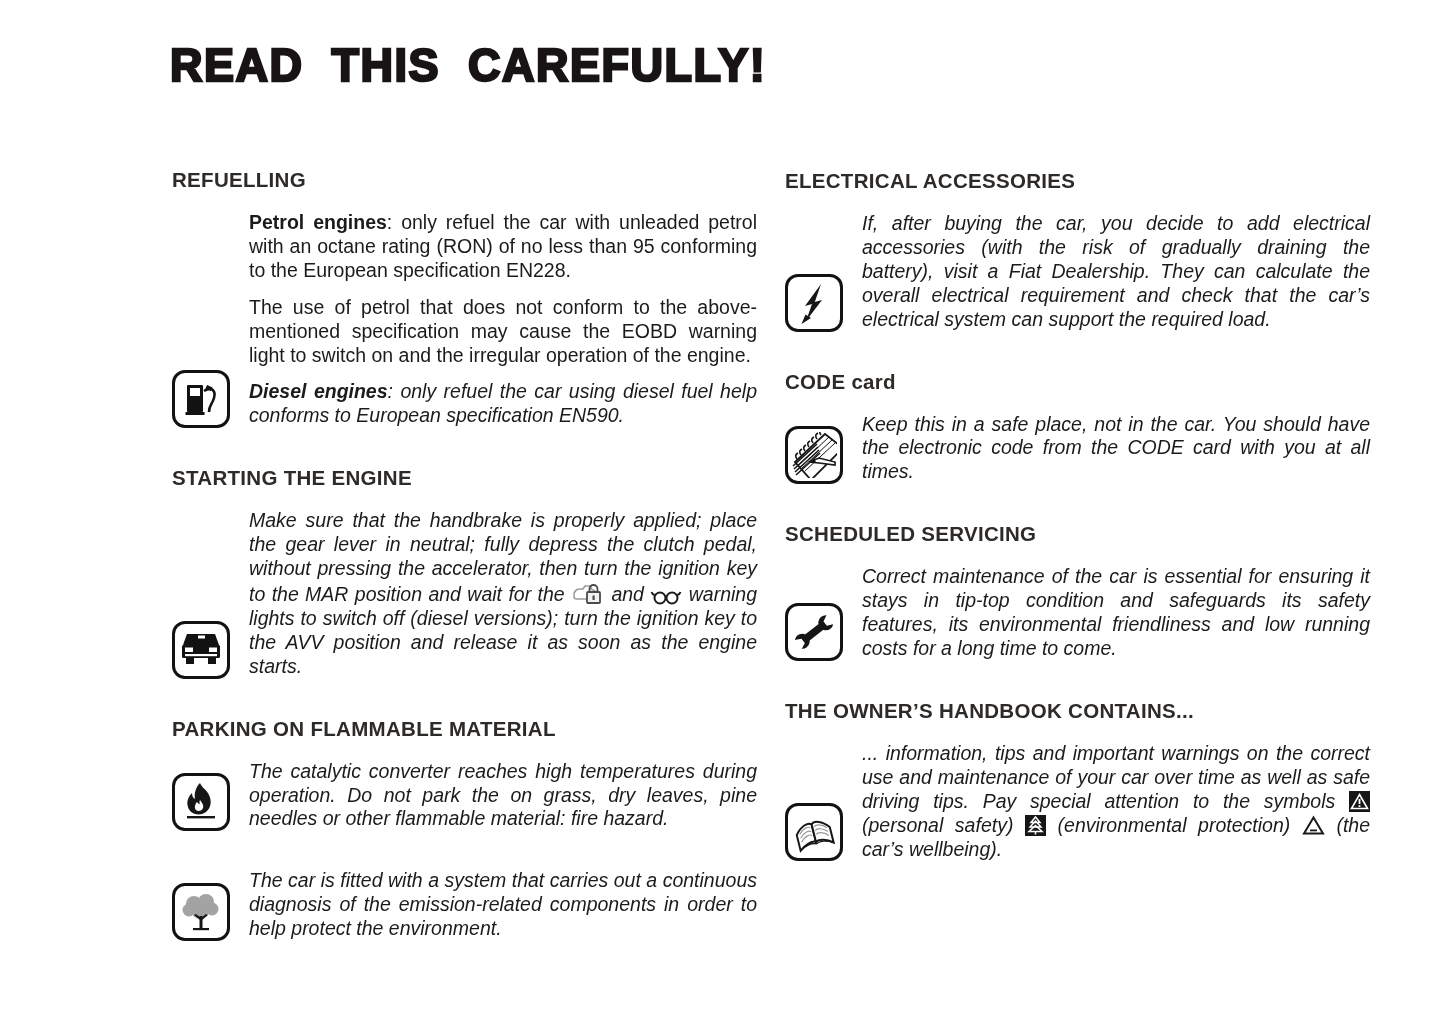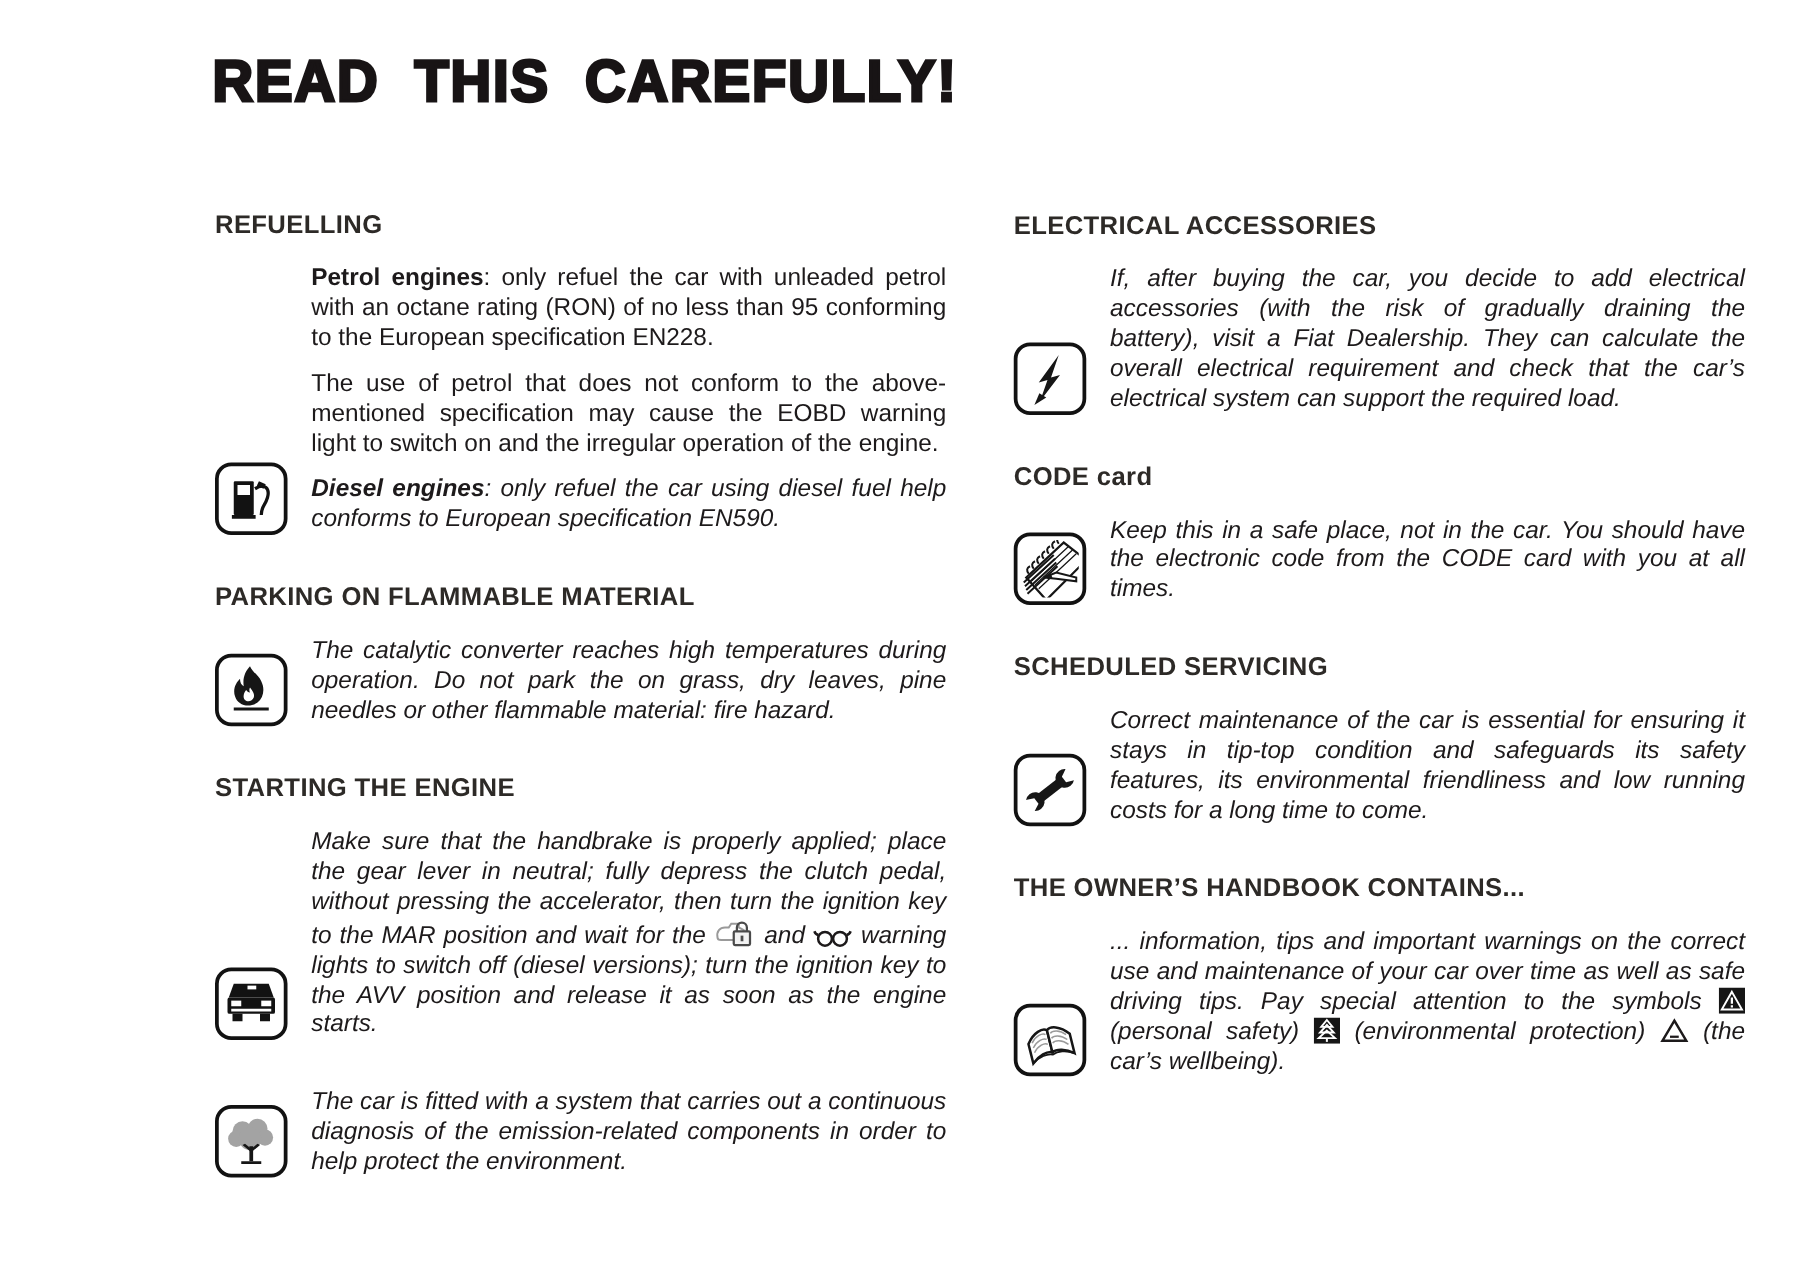--- a/index.html
+++ b/index.html
@@ -11,21 +11,21 @@
   .page-title{
     position:absolute;left:170px;top:38px;
     font-size:45px;font-weight:bold;color:#181415;
     letter-spacing:1.5px;word-spacing:14px;
     -webkit-text-stroke:2.4px #181415;
     transform:scaleY(1.04);transform-origin:left top;
     white-space:nowrap;
   }
   .col{position:absolute;top:147px;}
   .col-left{left:172px;width:585px;}
-  .col-right{left:811px;top:148px;width:590px;}
+  .col-right{left:785px;top:148px;width:590px;}
   .sec{margin-bottom:38px;margin-top:21px;}
   .sec h2{
     font-size:20.5px;font-weight:bold;color:#2d2a27;
     letter-spacing:0.3px;margin:0 0 19px 0;
   }
   .row{display:flex;align-items:flex-end;}
   .badge{
     width:52px;height:52px;border:3.4px solid #121212;border-radius:13px;
     flex:none;display:flex;align-items:center;justify-content:center;
     margin-right:19px;background:#fff;overflow:hidden;
@@ -59,36 +59,20 @@
       </div>
       <div class="text">
         <p><b>Petrol engines</b><span>: only refuel the car with unleaded petrol with an octane rating (RON) of no less than 95 conforming to the European specification EN228.</span></p>
         <p>The use of petrol that does not conform to the above-mentioned specification may cause the EOBD warning light to switch on and the irregular operation of the engine.</p>
         <p><b>Diesel engines</b><span>: only refuel the car using diesel fuel help conforms to European specification EN590.</span></p>
       </div>
     </div>
   </div>
 
   <div class="sec">
-    <h2>PARKING ON FLAMMABLE MATERIAL</h2>
-    <div class="row">
-      <div class="badge">
-        <svg width="44" height="44" viewBox="0 0 44 44">
-          <path d="M21 3 C23 8 28 10 30 15 C33 21 32 28 27 32 C20 37 11 34 9 27 C7 21 10 16 13 13 C13 16 14 18 16 19 C15 13 17 7 21 3 Z" fill="#161616"></path>
-          <path d="M21 20 C23 23 25 25 24 28 C23 31 19 32 17 30 C15 28 16 24 18 22 C18.7 23.3 19.6 24 21 24 C20.3 22.6 20.3 21.4 21 20 Z" fill="#ffffff"></path>
-          <rect x="8" y="36" width="28" height="2.4" fill="#161616"></rect>
-        </svg>
-      </div>
-      <div class="text">
-        <p>The catalytic converter reaches high temperatures during operation. Do not park the on grass, dry leaves, pine needles or other flammable material: fire hazard.</p>
-      </div>
-    </div>
-  </div>
-
-  <div class="sec">
     <h2>STARTING THE ENGINE</h2>
     <div class="row">
       <div class="badge">
         <svg width="46" height="46" viewBox="0 0 46 46">
           <path d="M9 7 L37 7 L41 18 L5 18 Z" fill="#121212"></path>
           <rect x="20" y="8.5" width="7" height="3" fill="#ffffff"></rect>
           <rect x="4" y="18" width="38" height="13" fill="#121212" rx="1.5"></rect>
           <rect x="7" y="20.5" width="8" height="4.5" fill="#ffffff"></rect>
           <rect x="31" y="20.5" width="8" height="4.5" fill="#ffffff"></rect>
           <rect x="7" y="27" width="32" height="2.2" fill="#ffffff"></rect>
@@ -107,20 +91,36 @@
           </svg></span>
           <span>and</span>
           <span class="inline-icon"><svg width="32" height="18" viewBox="0 0 32 18">
             <circle cx="10" cy="10" r="5.5" fill="none" stroke="#1d1a1b" stroke-width="2"></circle>
             <circle cx="22" cy="10" r="5.5" fill="none" stroke="#1d1a1b" stroke-width="2"></circle>
             <path d="M4.8 7 A4.5 4.5 0 0 1 1.5 4" fill="none" stroke="#1d1a1b" stroke-width="2"></path>
             <path d="M27.2 7 A4.5 4.5 0 0 0 30.5 4" fill="none" stroke="#1d1a1b" stroke-width="2"></path>
           </svg></span>
           <span>warning lights to switch off (diesel versions); turn the ignition key to the AVV position and release it as soon as the engine starts.</span>
         </p>
+      </div>
+    </div>
+  </div>
+
+  <div class="sec">
+    <h2>PARKING ON FLAMMABLE MATERIAL</h2>
+    <div class="row">
+      <div class="badge">
+        <svg width="44" height="44" viewBox="0 0 44 44">
+          <path d="M21 3 C23 8 28 10 30 15 C33 21 32 28 27 32 C20 37 11 34 9 27 C7 21 10 16 13 13 C13 16 14 18 16 19 C15 13 17 7 21 3 Z" fill="#161616"></path>
+          <path d="M21 20 C23 23 25 25 24 28 C23 31 19 32 17 30 C15 28 16 24 18 22 C18.7 23.3 19.6 24 21 24 C20.3 22.6 20.3 21.4 21 20 Z" fill="#ffffff"></path>
+          <rect x="8" y="36" width="28" height="2.4" fill="#161616"></rect>
+        </svg>
+      </div>
+      <div class="text">
+        <p>The catalytic converter reaches high temperatures during operation. Do not park the on grass, dry leaves, pine needles or other flammable material: fire hazard.</p>
       </div>
     </div>
   </div>
 
   <div class="sec">
     <div class="row">
       <div class="badge">
         <svg width="44" height="44" viewBox="0 0 44 44">
           <circle cx="15" cy="14" r="8" fill="#a3a3a3"></circle>
           <circle cx="27" cy="12" r="8" fill="#a3a3a3"></circle>

